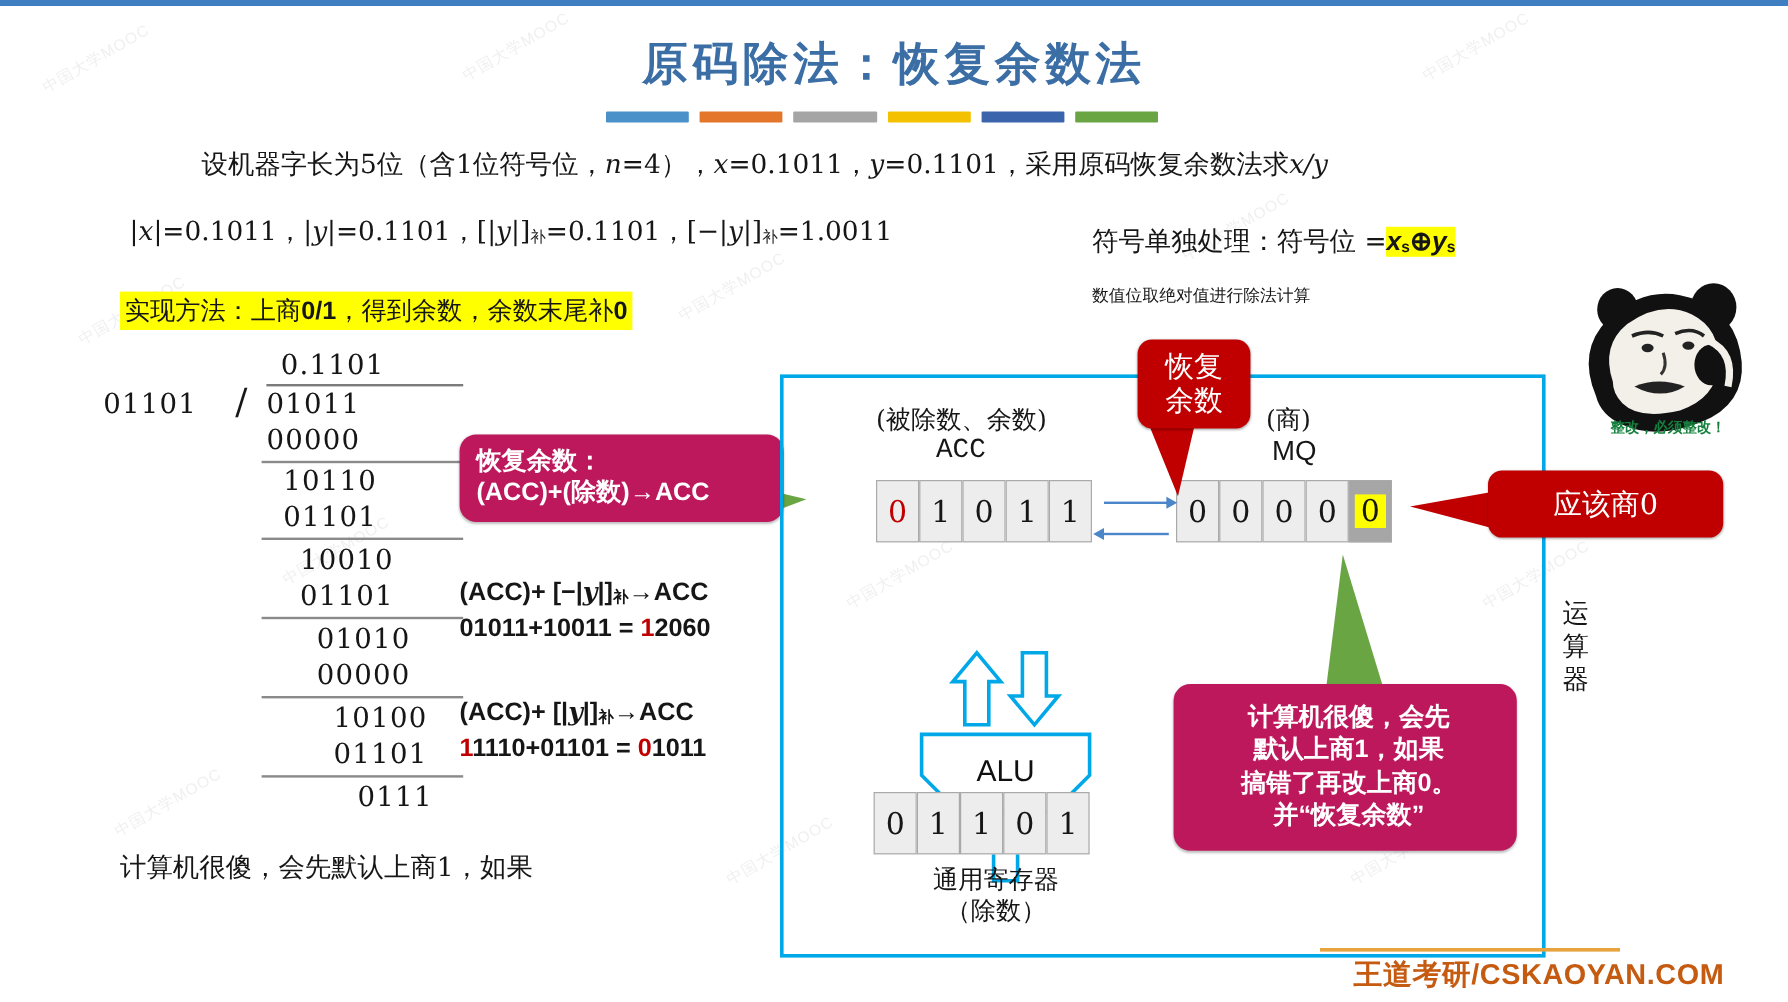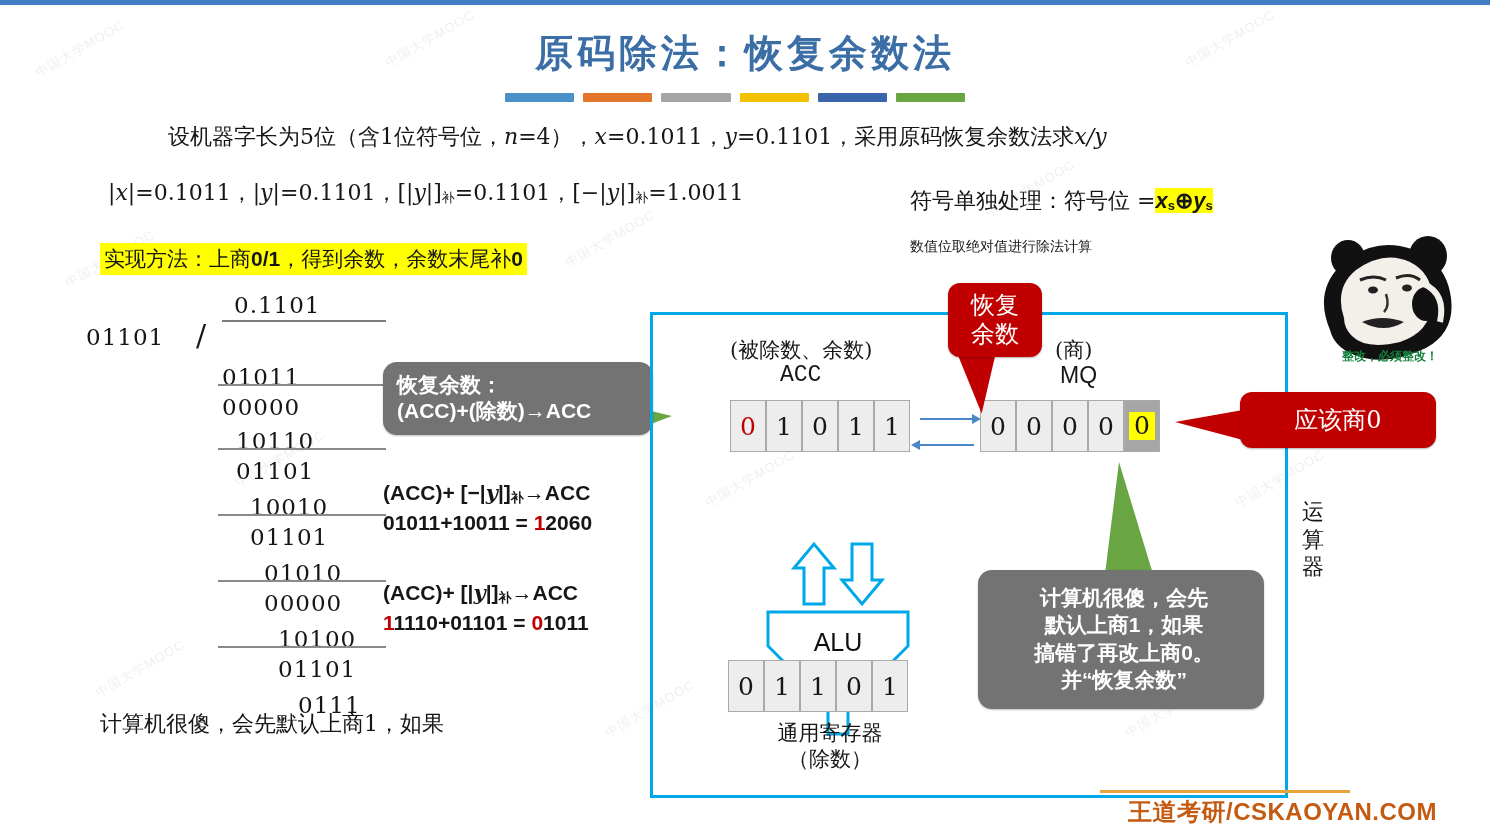--- a/index.html
+++ b/index.html
@@ -48,26 +48,26 @@
     background:#ffff00;padding:2px 4px;
   }
   .method b{font-family:"Liberation Sans",sans-serif;}
 
   
   .div-wrap{left:86px;top:292px;width:300px;font-size:23px;letter-spacing:1px;}
   .divisor{position:absolute;left:0px;top:32px;}
   .slash{position:absolute;left:110px;top:26px;font-size:30px;}
   .quot{position:absolute;left:148px;top:0px;}
   .topline{position:absolute;left:136px;top:28px;width:164px;height:2px;background:#7b7b7b;}
-  .drow{position:absolute;left:0;white-space:nowrap;margin-top:40px;}
+  .drow{position:absolute;left:0;white-space:nowrap;}
   .dline{position:absolute;height:2px;background:#8a8a8a;}
 
   
   .callout-green{
-    background:#737373;color:#ffffff;border-radius:14px;
+    background:#be185d;color:#ffffff;border-radius:14px;
     font-family:"Liberation Sans",sans-serif;font-weight:bold;
     box-shadow:0 1px 2px rgba(0,0,0,.25);
   }
   .cg1{left:383px;top:362px;width:250px;padding:10px 6px 10px 14px;font-size:21px;line-height:1.25;}
   .cg1-tail{
     left:630px;top:406px;width:0;height:0;
     border-top:10px solid transparent;border-bottom:16px solid transparent;
     border-left:42px solid #6aa544;
   }
 

